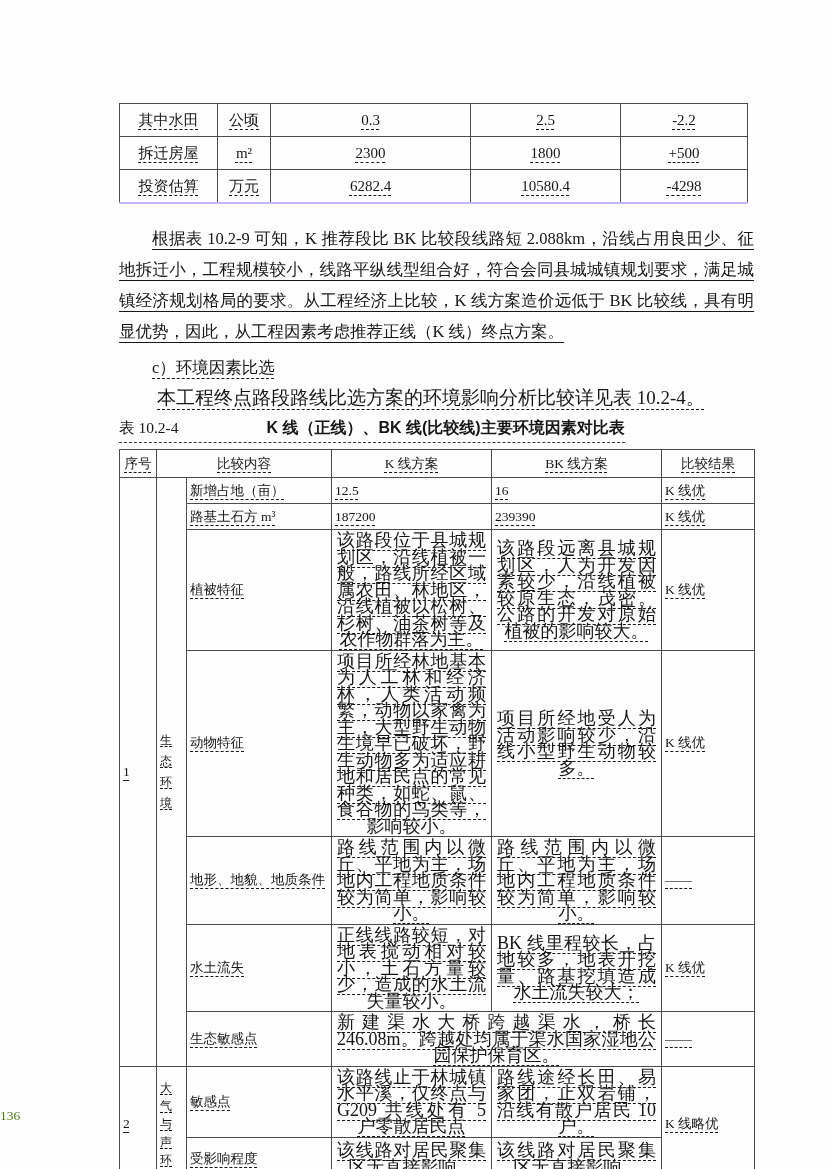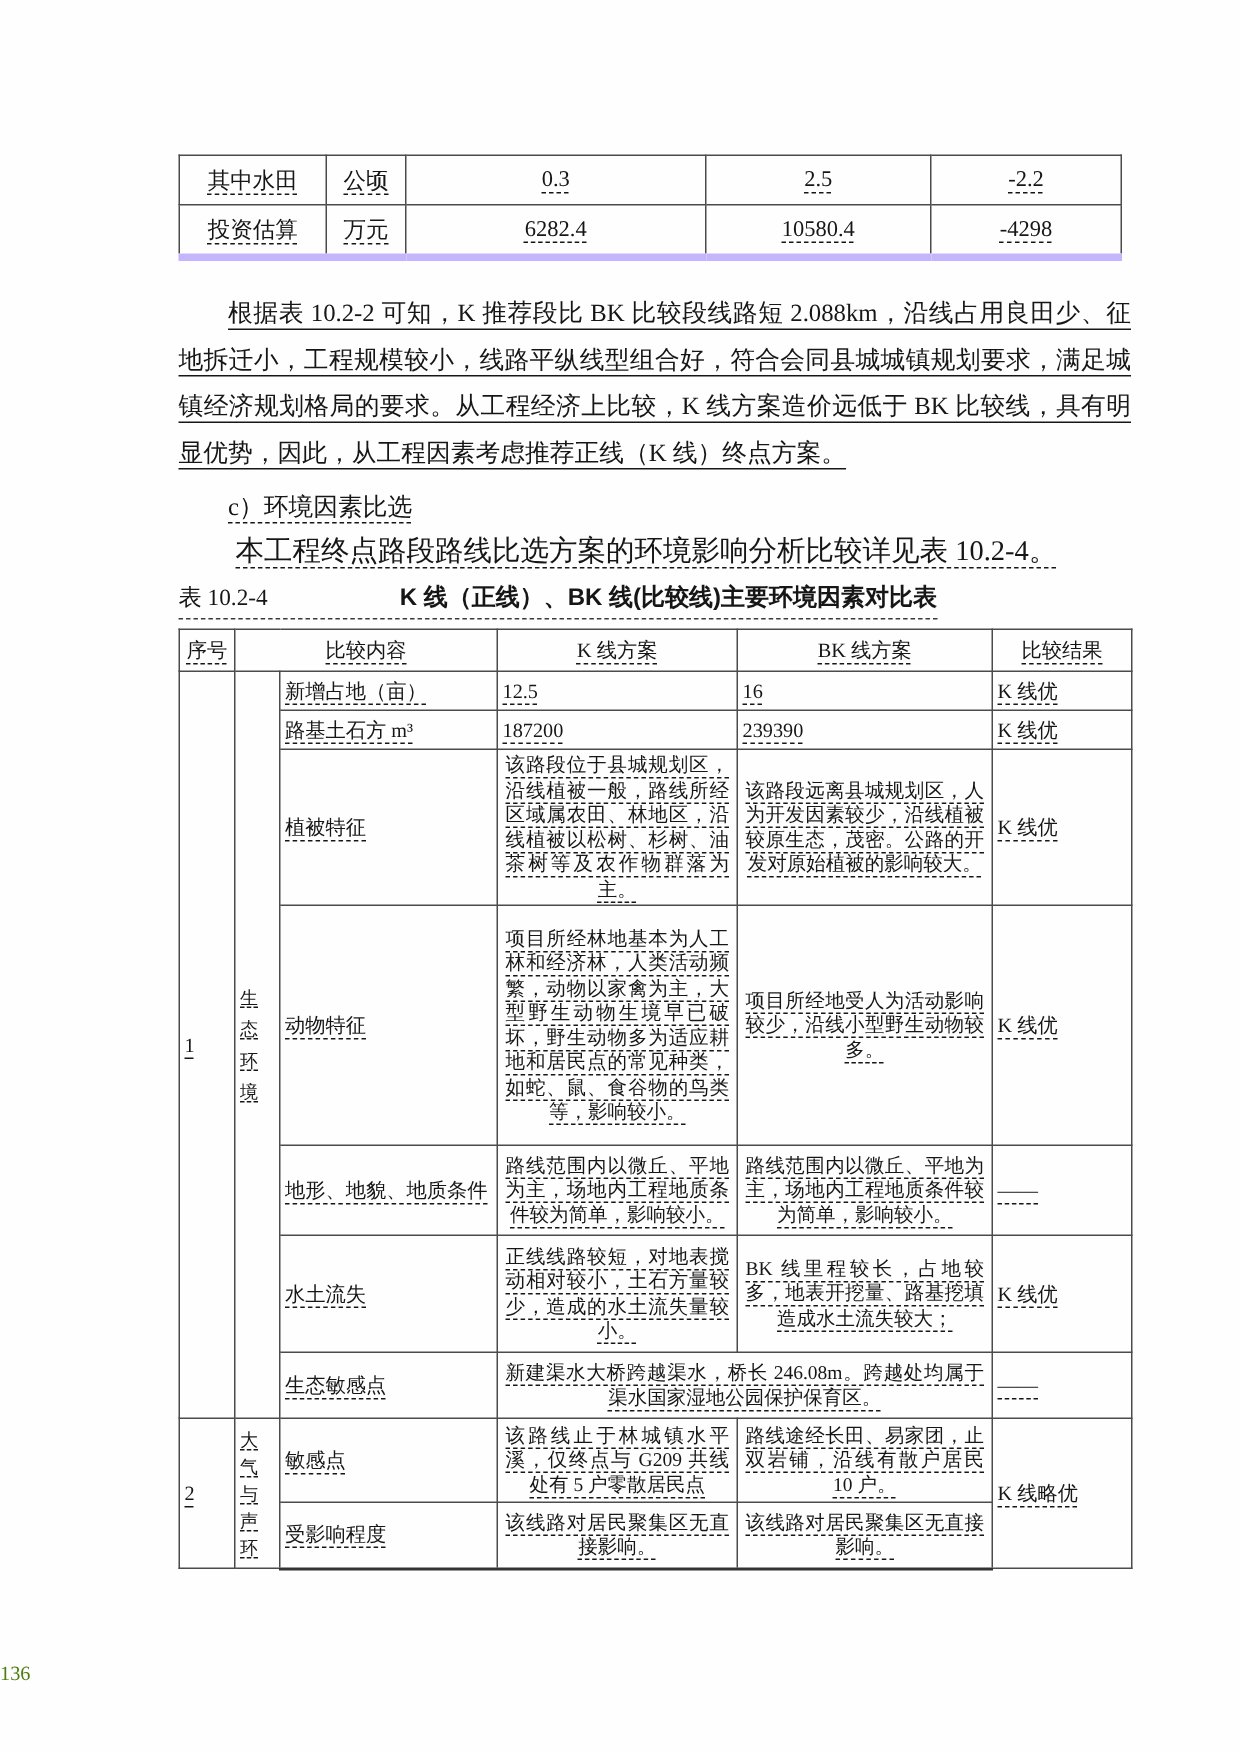--- a/index.html
+++ b/index.html
@@ -18,21 +18,21 @@
   .tt{width:628px;}
   .tt td{
     border:1px solid #4b4b4b;
     height:30px;
     text-align:center;
     font-size:15px;
     text-decoration:underline dashed 1px;
     text-underline-offset:4px;
     overflow:hidden;
   }
-  .tt tr:last-child td{border-bottom:5px solid #c4b5fd;}
+  .tt tr:last-child td{border-bottom:2px solid #c4b5fd;}
   
   .p1{
     width:635px;margin:19px 0 0;
     font-size:16.5px;line-height:31px;
     text-align:justify;text-indent:2em;
     text-decoration:underline solid 1px;text-underline-offset:5px;
   }
   .hc{
     margin:7px 0 0;font-size:16.5px;line-height:27px;text-indent:2em;
   }
@@ -51,21 +51,21 @@
     border:1px solid #4b4b4b;
     font-size:13.5px;font-weight:normal;
     vertical-align:middle;
     padding:1px 3px;
     text-decoration:underline dashed 1px;
     text-underline-offset:4px;
     overflow:hidden;
   }
   .mt .long{
     text-align:justify;text-align-last:center;
-    font-size:13px;line-height:16.5px;padding:2px 5px;
+    font-size:18px;line-height:16.5px;padding:2px 5px;
   }
   .mt tr.rlast td{border-bottom:2px solid #333333;}
   .vert{
     display:inline-block;width:16px;word-break:break-all;
     line-height:21px;font-size:12px;
     text-decoration:underline dashed 1px;text-underline-offset:2px;
   }
   .vert.s2{line-height:18px;}
   
   .pageno{
@@ -88,30 +88,37 @@
     </colgroup>
     <tbody>
       <tr>
         <td>其中水田</td>
         <td>公顷</td>
         <td>0.3</td>
         <td>2.5</td>
         <td>-2.2</td>
       </tr>
       <tr>
+        <td>拆迁房屋</td>
+        <td>m²</td>
+        <td>2300</td>
+        <td>1800</td>
+        <td>+500</td>
+      </tr>
+      <tr>
         <td>投资估算</td>
         <td>万元</td>
         <td>6282.4</td>
         <td>10580.4</td>
         <td>-4298</td>
       </tr>
     </tbody>
   </table>
 
-  <p class="p1">根据表 10.2-2 可知，K 推荐段比 BK 比较段线路短 2.088km，沿线占用良田少、征地拆迁小，工程规模较小，线路平纵线型组合好，符合会同县城城镇规划要求，满足城镇经济规划格局的要求。从工程经济上比较，K 线方案造价远低于 BK 比较线，具有明显优势，因此，从工程因素考虑推荐正线（K 线）终点方案。</p>
+  <p class="p1">根据表 10.2-9 可知，K 推荐段比 BK 比较段线路短 2.088km，沿线占用良田少、征地拆迁小，工程规模较小，线路平纵线型组合好，符合会同县城城镇规划要求，满足城镇经济规划格局的要求。从工程经济上比较，K 线方案造价远低于 BK 比较线，具有明显优势，因此，从工程因素考虑推荐正线（K 线）终点方案。</p>
 
   <p class="hc"><span>c）环境因素比选</span></p>
 
   <p class="p2"><span>本工程终点路段路线比选方案的环境影响分析比较详见表 10.2-4。</span></p>
 
   <div class="cap">
     <span class="capline">
       <span>表 10.2-4</span><span class="gap"></span><b>K 线（正线）、BK 线(比较线)主要环境因素对比表</b>
     </span>
   </div>

